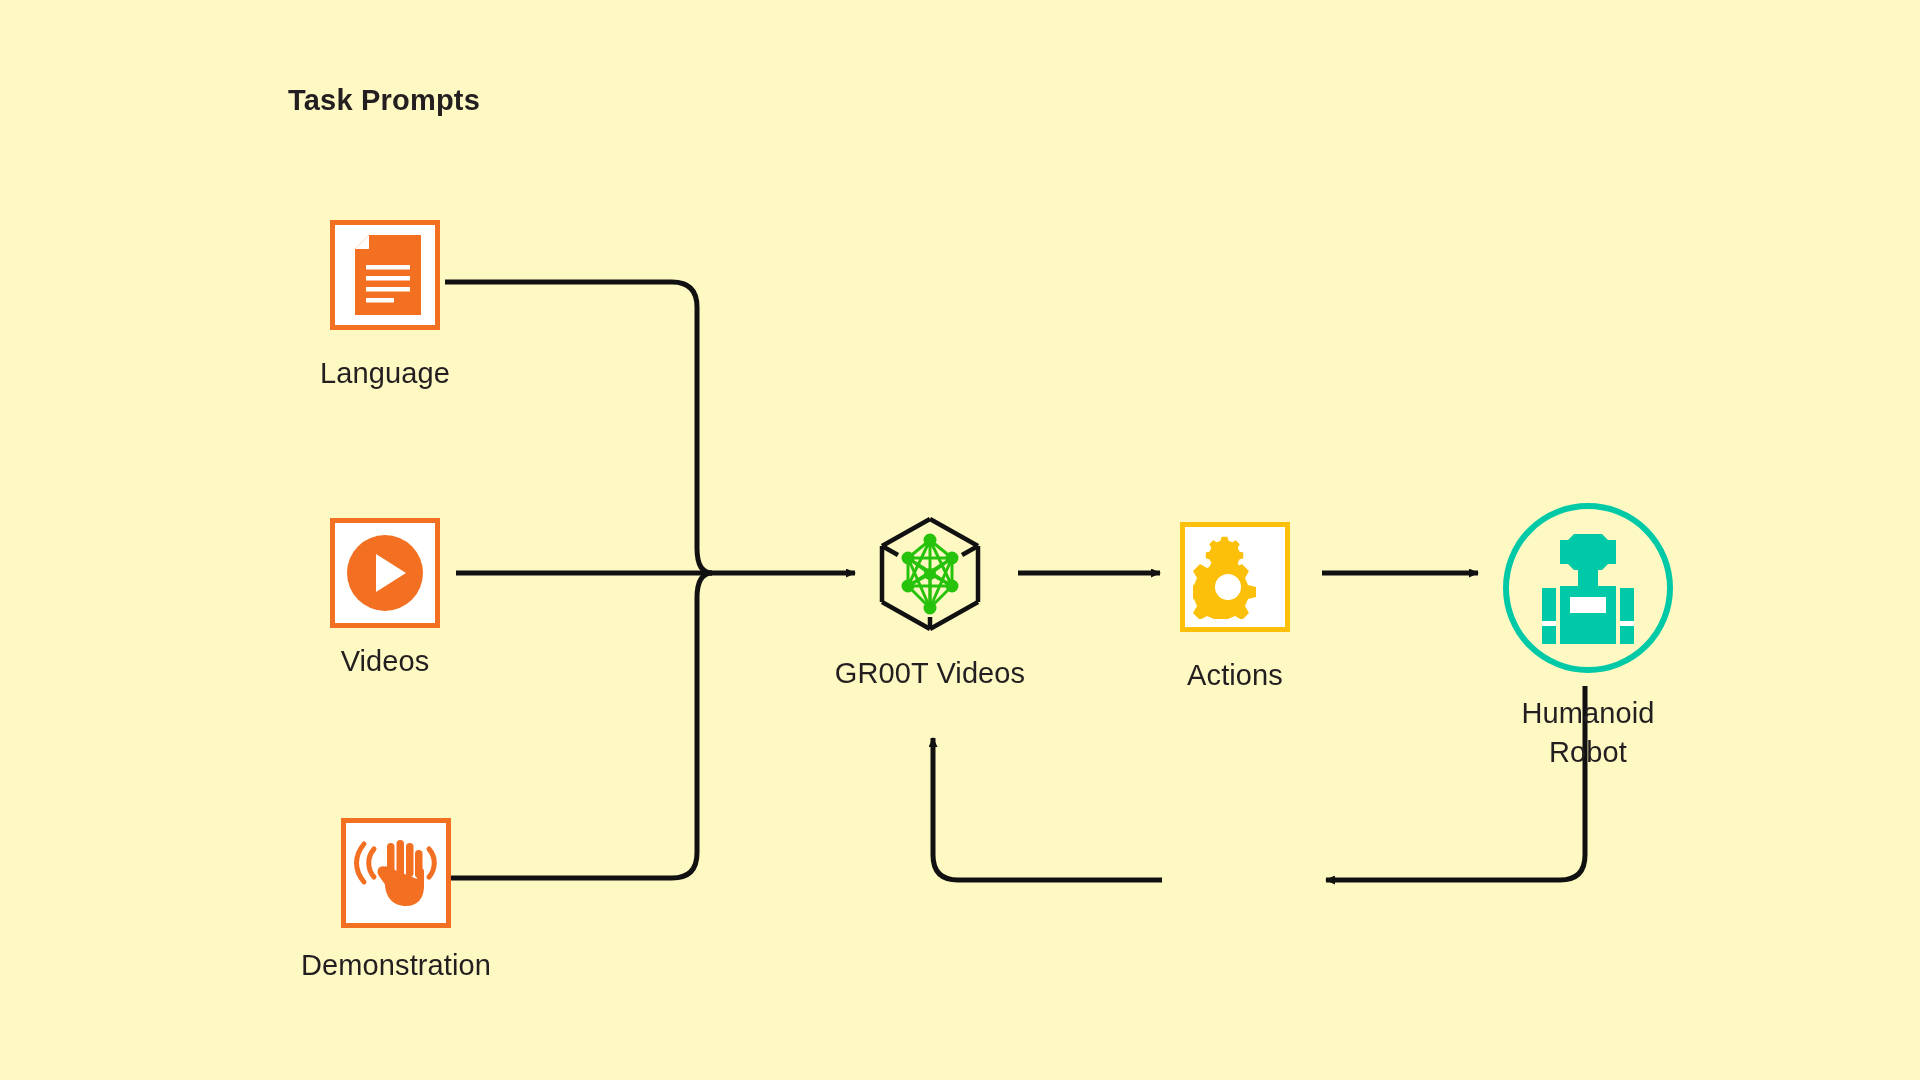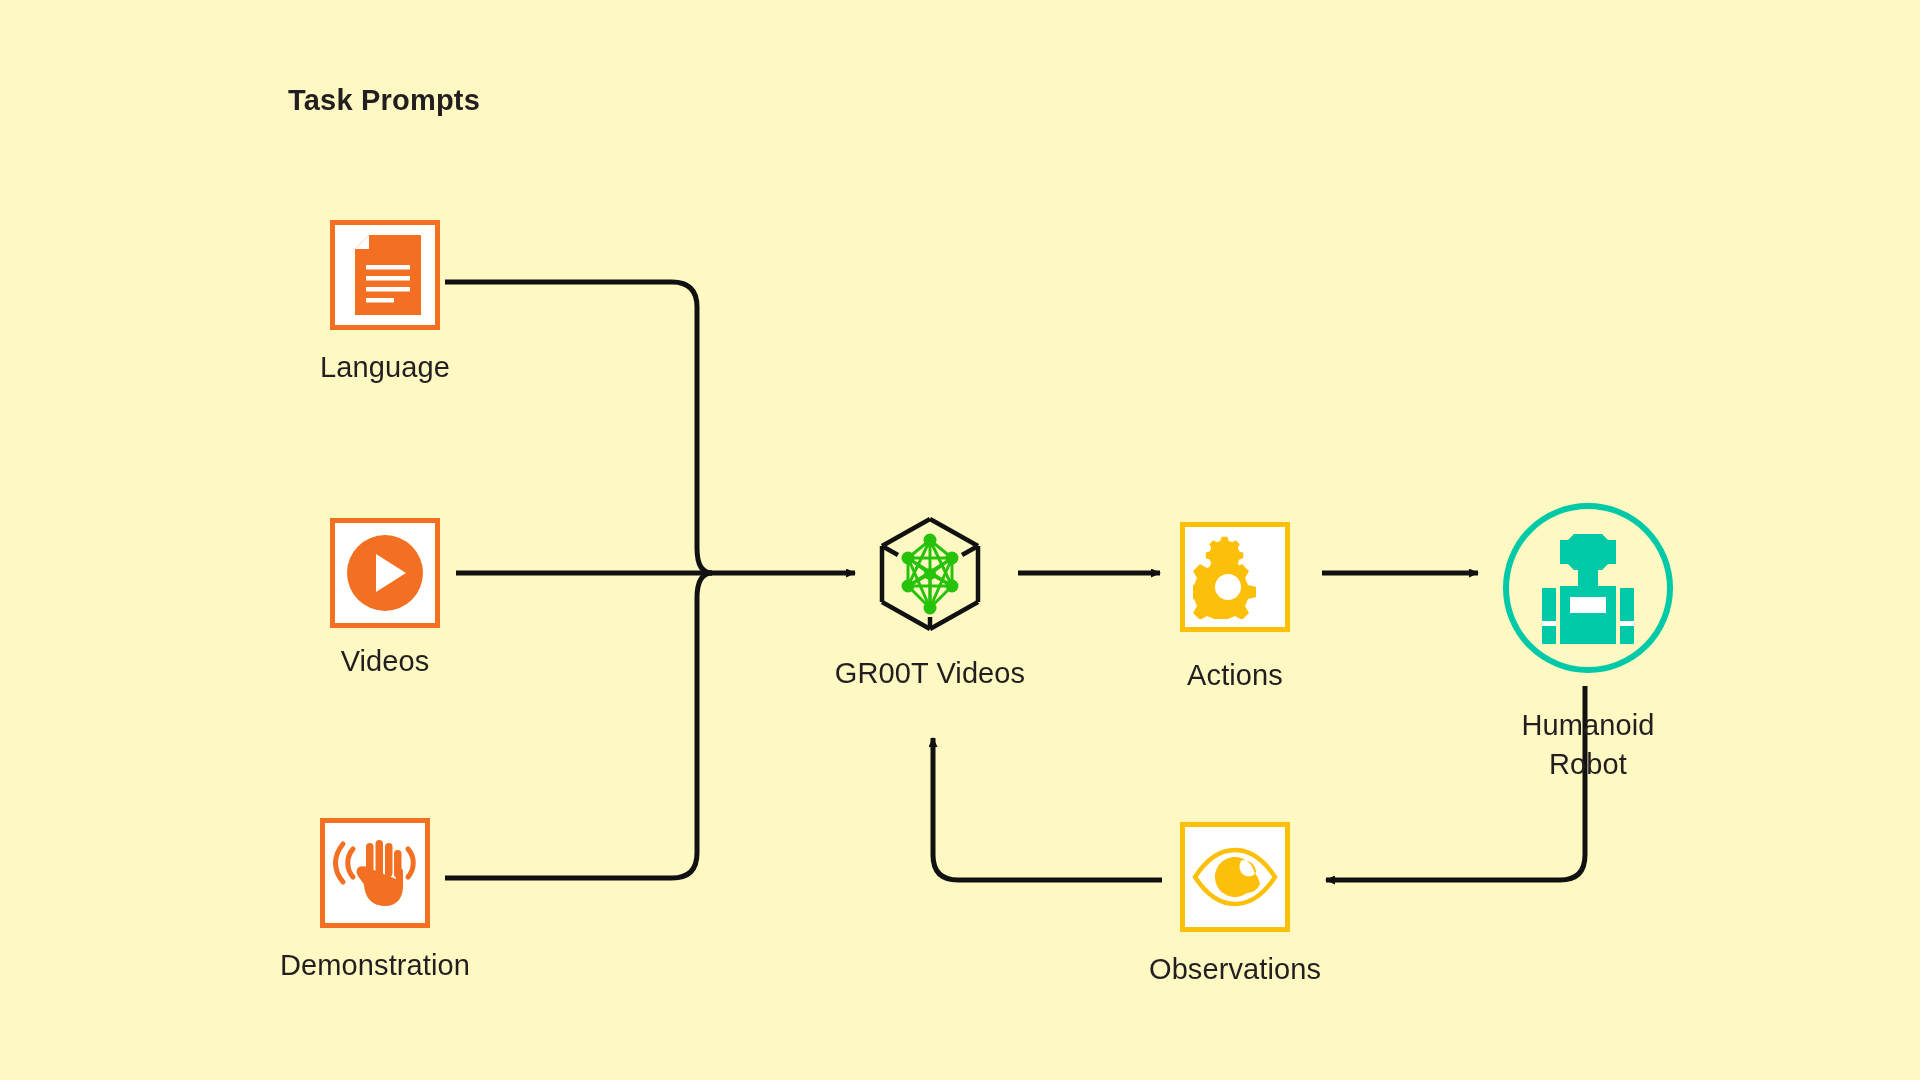--- a/index.html
+++ b/index.html
@@ -65,36 +65,36 @@
     position: absolute;
     font-size: 29px;
     font-weight: bold;
     letter-spacing: 0.2px;
     color: #231f20;
   }
 
   
   #title-task-prompts { left: 288px; top: 84px; }
 
-  #node-language      { left: 330px; top: 220px; width: 110px; }
+  #node-language      { left: 330px; top: 220px; width: 110px; gap: 6px; }
   #node-videos        { left: 330px; top: 518px; width: 110px; }
-  #node-demonstration { left: 312px; top: 818px; width: 126px; }
+  #node-demonstration { left: 333px; top: 818px; width: 126px; }
 
   #node-groot         { left: 868px; top: 512px; width: 124px; }
   #node-actions       { left: 1180px; top: 522px; width: 110px; }
   #node-robot         { left: 1498px; top: 498px; width: 180px; }
   #node-observations  { left: 1180px; top: 822px; width: 110px; }
 
   #node-language .label      { margin-top: 18px; }
   #node-videos .label        { margin-top: 14px; }
   #node-demonstration .label { margin-top: 18px; white-space: nowrap; }
   #node-groot .label         { margin-top: 18px; white-space: nowrap; }
   #node-actions .label       { margin-top: 24px; white-space: nowrap; }
   #node-observations .label  { margin-top: 18px; white-space: nowrap; }
-  #node-robot .label         { margin-top: 28px; }
+  #node-robot .label         { margin-top: 16px; }
 
   .groot-icon {
     width: 124px;
     height: 124px;
     display: block;
   }
   .robot-icon {
     width: 180px;
     height: 180px;
     display: block;
@@ -253,26 +253,14 @@
         <rect x="44" y="123" width="14" height="5" fill="#ffffff"></rect>
 
         <path d="M122 90 h14 v56 h-14 Z"></path>
         <rect x="122" y="123" width="14" height="5" fill="#ffffff"></rect>
       </g>
     </svg>
     <div class="label">Humanoid
 Robot</div>
   </div>
 
-  <div class="node" id="node-observations">
-    <div class="icon-box sq-icon amber">
-      <svg class="glyph" width="86" height="62" viewBox="0 0 86 62">
-        <path d="M3 31 C18 8 33 4 43 4 C53 4 68 8 83 31 C68 54 53 58 43 58 C33 58 18 54 3 31 Z" fill="none" stroke="#fcc00a" stroke-width="4.5"></path>
-        <path d="M43 11 C54 11 63 20 63 31 C63 42 54 51 43 51 C32 51 23 42 23 31 C23 20 32 11 43 11 Z
-                 M50 14 C46 18 47 26 52 29 C57 32 62 30 64 26 C64 19 58 14 50 14 Z" fill="#fcc00a" fill-rule="evenodd"></path>
-        <path d="M63 27 C61 33 54 35 49 32 C44 29 43 21 47 16 C42 19 39 25 39 31
-                 C39 40 46 47 55 47 C61 47 66 43 68 38 C67 33 65 30 63 27 Z" fill="#fcc00a"></path>
-      </svg>
-    </div>
-    <div class="label">Observations</div>
-  </div>
 
 </div>
 
 </body></html>

